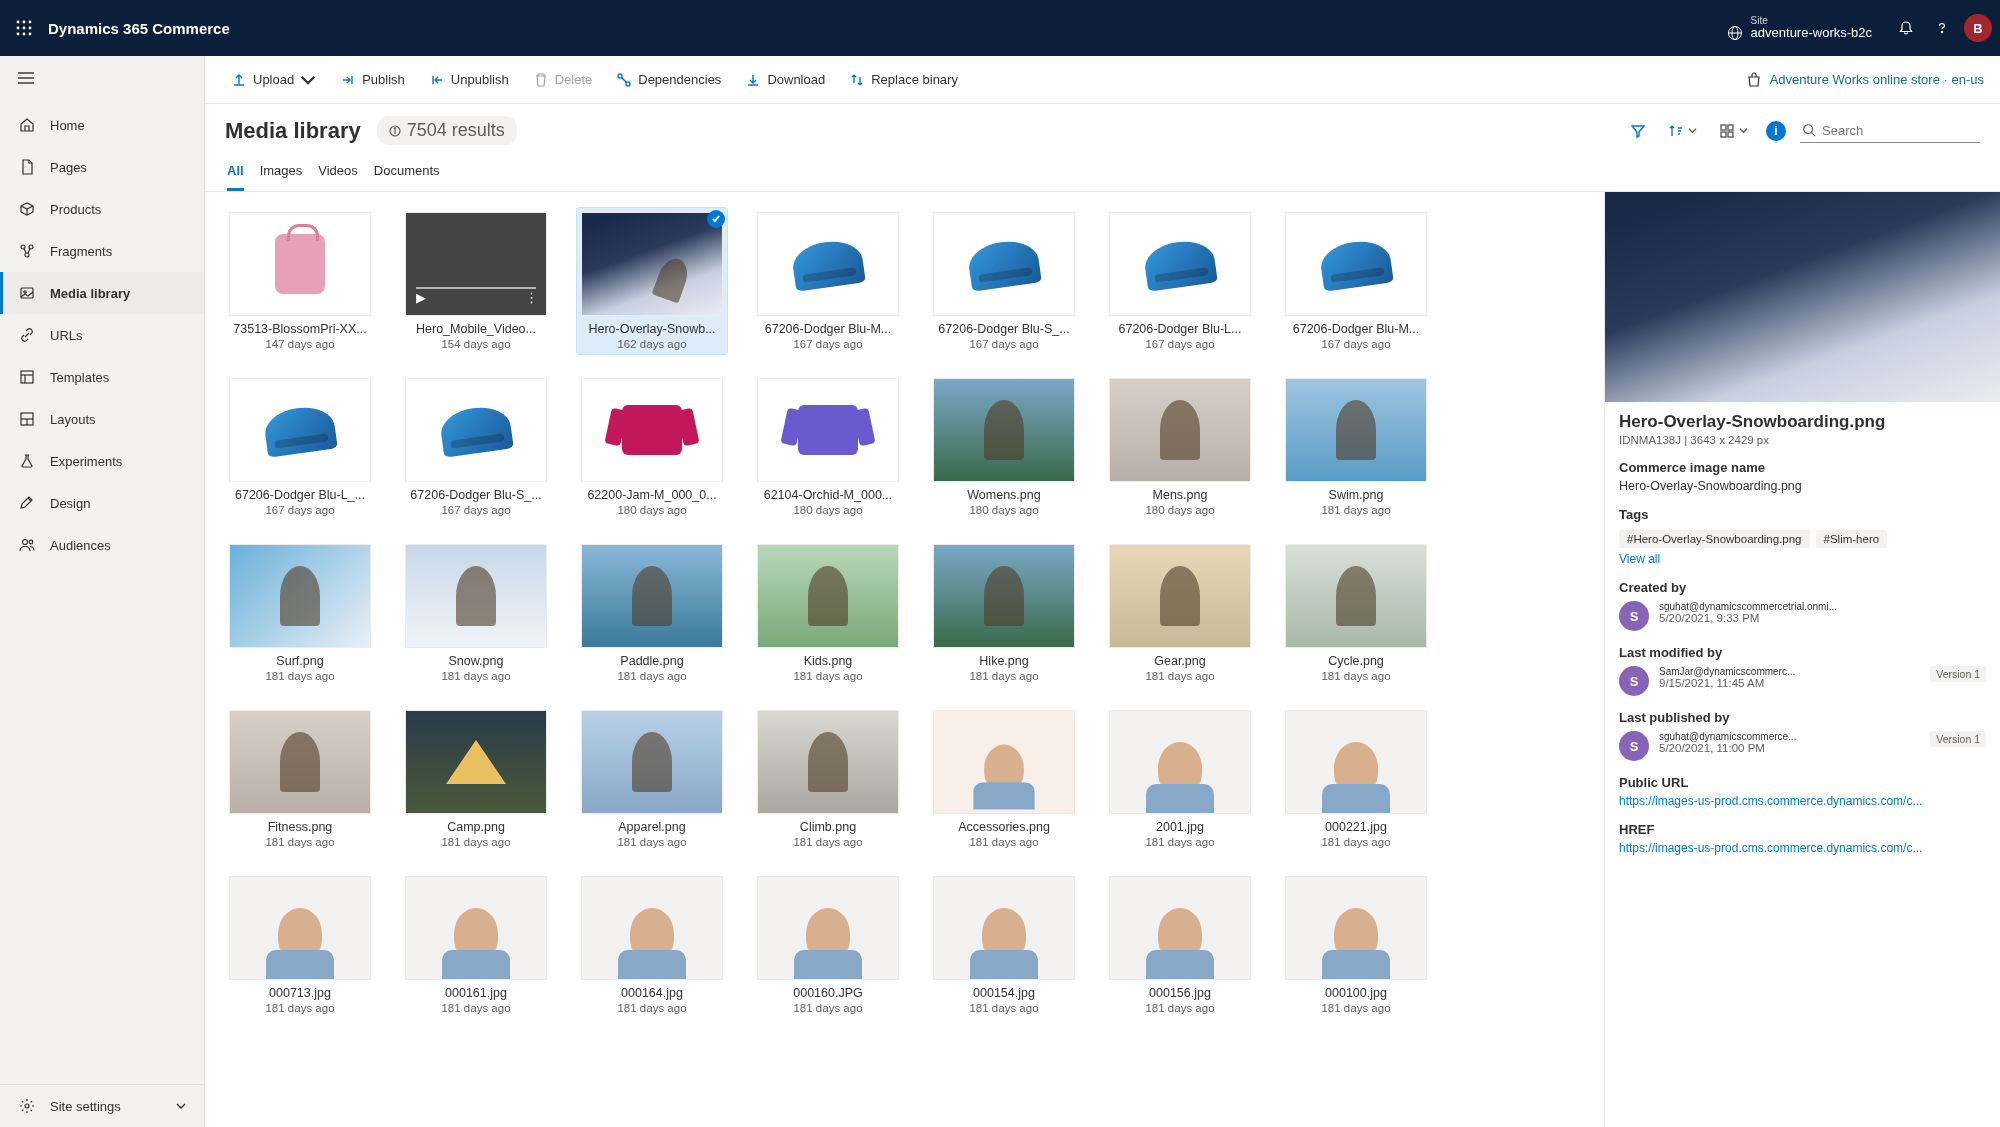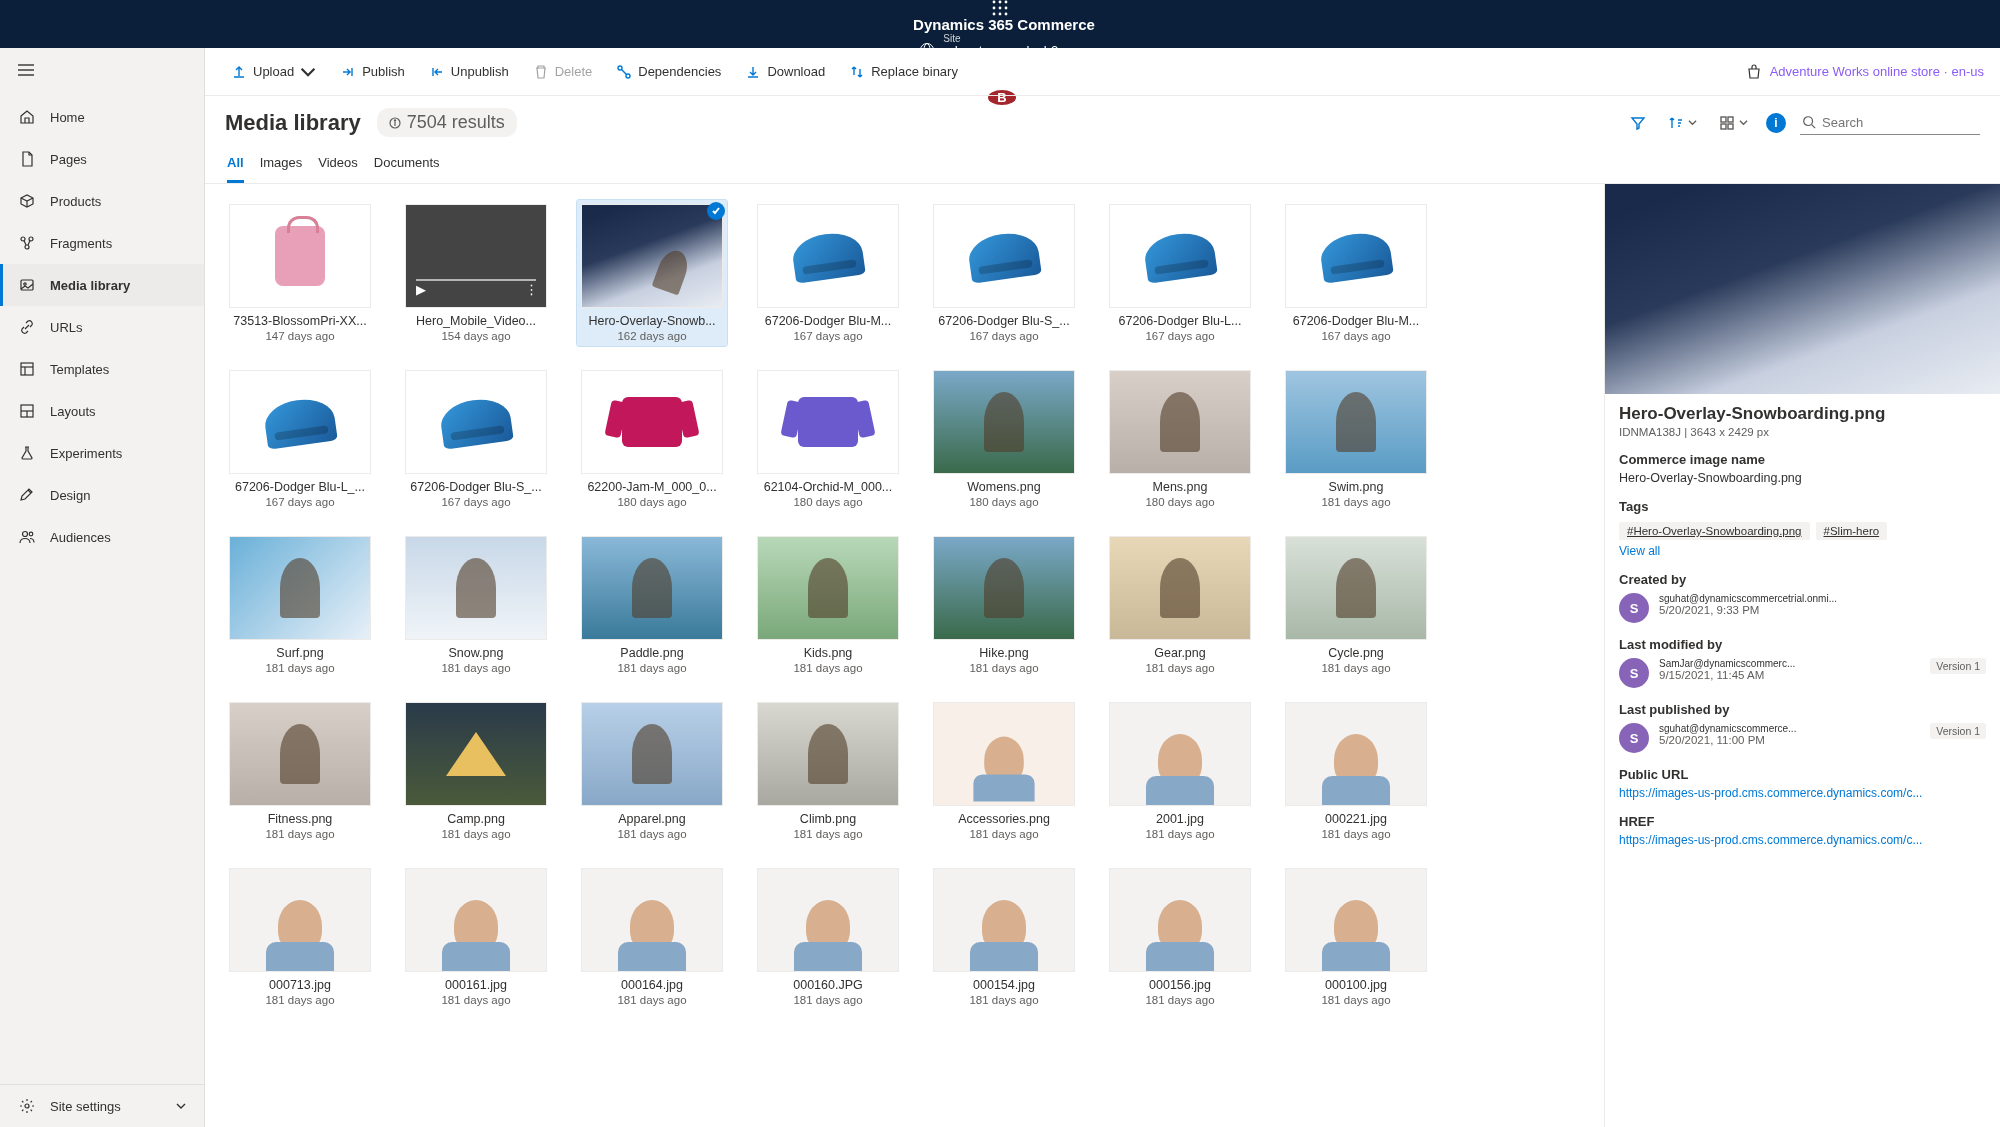--- a/index.html
+++ b/index.html
@@ -1,20 +1,20 @@
 <!DOCTYPE html>
 <html><head>
 <meta charset="utf-8">
 <style>
 * { box-sizing: border-box; margin: 0; padding: 0; }
 body { font-family: "Segoe UI", -apple-system, sans-serif; font-size: 13px; color: #323130; background: #fff; overflow: hidden; }
 .app { display: flex; flex-direction: column; height: 100vh; width: 100vw; }
 
 
-.topbar { background: #0b1f3a; color: #fff; height: 48px; display: flex; align-items: center; padding: 0 8px; flex-direction: column; }
+.topbar { background: #0b1f3a; color: #fff; height: 56px; display: flex; align-items: center; padding: 0 8px; }
 .topbar .waffle { width: 32px; height: 32px; display: flex; align-items: center; justify-content: center; cursor: pointer; }
 .topbar .app-title { margin-left: 8px; font-size: 15px; font-weight: 600; }
 .topbar .spacer { flex: 1; }
 .topbar .site-block { display: flex; align-items: flex-end; gap: 8px; margin-right: 16px; cursor:pointer; }
 .topbar .site-block .globe { width:16px; height:16px; }
 .topbar .site-block .site-text { display:flex; flex-direction:column; line-height:1.1; }
 .topbar .site-label { font-size:10px; opacity:.8; }
 .topbar .site-name { font-size:13px; }
 .topbar .top-icon { width:36px; height:36px; display:flex; align-items:center; justify-content:center; cursor:pointer; }
 .topbar .avatar { width:28px; height:28px; border-radius:50%; background:#a4262c; display:flex; align-items:center; justify-content:center; font-weight:600; margin-left:4px; cursor:pointer; font-size:13px;}
@@ -35,21 +35,21 @@
 
 
 .main { flex:1; display:flex; flex-direction:column; min-width:0; }
 
 
 .cmdbar { height:48px; display:flex; align-items:center; padding:0 16px; gap:4px; border-bottom:1px solid #edebe9; }
 .cmdbar .cmd { display:flex; align-items:center; gap:6px; padding:6px 10px; cursor:pointer; border-radius:2px; color:#323130; }
 .cmdbar .cmd.disabled { opacity:.45; cursor:default; }
 .cmdbar .cmd svg { width:16px; height:16px; }
 .cmdbar .spacer { flex:1; }
-.cmdbar .context { display:flex; align-items:center; gap:8px; color:#8b5cf6; cursor:pointer; }
+.cmdbar .context { display:flex; align-items:center; gap:8px; color:#0f766e; cursor:pointer; }
 .cmdbar .context svg { width:16px; height:16px; }
 
 
 .pagehead { display:flex; align-items:center; padding:12px 20px 0 20px; gap:16px; }
 .pagehead h1 { font-size:22px; font-weight:600; }
 .pagehead .count { background:#f3f2f1; border-radius:12px; padding:4px 12px; font-size:18px; display:flex; align-items:center; gap:6px; color:#605e5c; }
 .pagehead .right-tools { margin-left:auto; display:flex; align-items:center; gap:14px; }
 .pagehead .tool { display:flex; align-items:center; gap:4px; cursor:pointer; color:#0078d4; padding:4px; }
 .pagehead .tool.gray { color:#605e5c; }
 .pagehead .info-circle { width:20px; height:20px; border-radius:50%; background:#0078d4; color:#fff; display:flex; align-items:center; justify-content:center; font-size:12px; font-weight:600; cursor:pointer; }
@@ -105,21 +105,21 @@
 .silo { width:40px; height:60px; background:rgba(80,60,40,.6); border-radius:50% 50% 4px 4px; }
 .tent { width:0; height:0; border-left:30px solid transparent; border-right:30px solid transparent; border-bottom:44px solid #e8c060; }
 
 
 .details { width:396px; border-left:1px solid #edebe9; overflow:auto; padding:0 14px 20px 14px; }
 .details .preview { margin:0 -14px 10px -14px; height:210px; background: linear-gradient(160deg,#1a2a4a 10%,#2a3a5a 40%,#c8d0e0 70%, #e8ecf2 100%); background-size:cover; }
 .details h2 { font-size:17px; font-weight:600; margin-bottom:2px; word-break:break-all; }
 .details .meta-sub { font-size:11.5px; color:#605e5c; margin-bottom:14px;}
 .details h3 { font-size:13px; font-weight:600; margin-top:14px; margin-bottom:4px;}
 .details .val { font-size:12.5px; color:#323130; }
-.details .tag { display:inline-block; background:#f3f2f1; padding:3px 8px; border-radius:2px; font-size:11.5px; margin:4px 6px 0 0;text-decoration:underline; }
+.details .tag { display:inline-block; background:#f3f2f1; padding:3px 8px; border-radius:2px; font-size:11.5px; margin:4px 6px 0 0; }
 .details .link { color:#0078d4; font-size:12px; cursor:pointer; display:block; margin-top:4px; word-break:break-all;}
 .details .user-row { display:flex; gap:10px; align-items:flex-start; margin-top:6px;}
 .details .user-row .av { width:30px; height:30px; border-radius:50%; background:#8764b8; color:#fff; display:flex; align-items:center; justify-content:center; font-weight:600; flex-shrink:0; font-size:13px;}
 .details .user-row .ucol { flex:1; min-width:0; }
 .details .user-row .uname { font-size:10px; white-space:nowrap; overflow:hidden; text-overflow:ellipsis; }
 .details .user-row .udate { font-size:11.5px; color:#605e5c; }
 .details .vbadge { background:#f3f2f1; font-size:10.5px; padding:2px 6px; border-radius:2px; color:#605e5c; }
 
 svg { flex-shrink:0; }
 </style>

